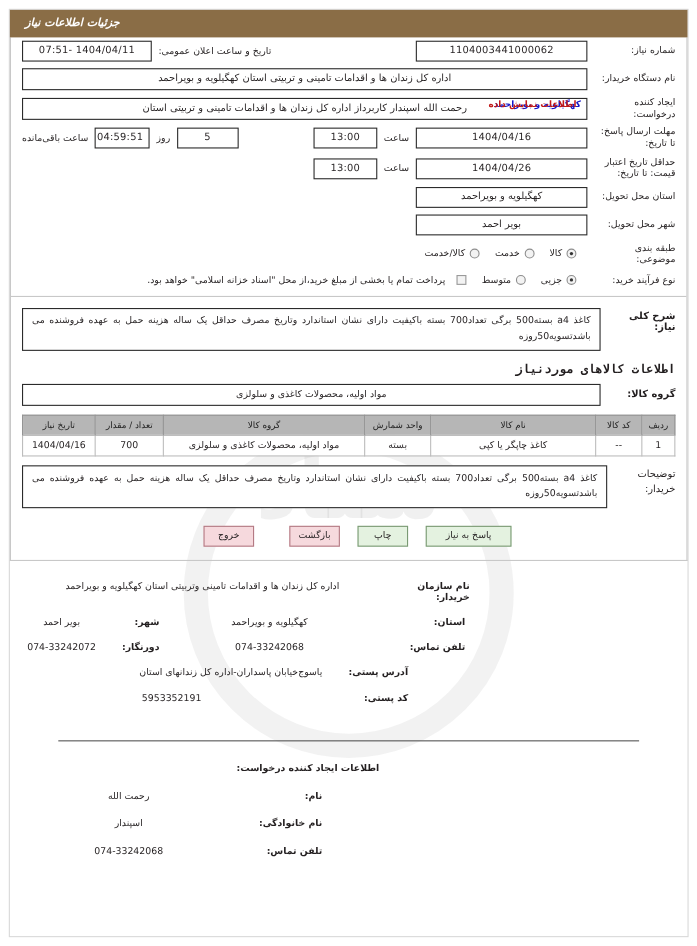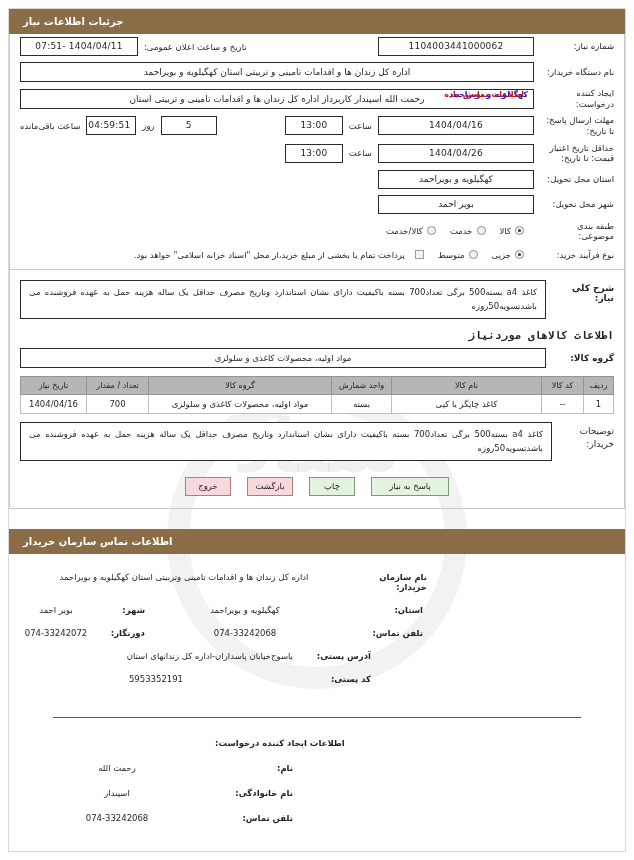--- a/index.html
+++ b/index.html
@@ -59,20 +59,21 @@
   
   .bar-wrap { position: relative; margin: 0 0 0 0; }
   .bar {
     background: #8a6d46;
     color: #ffffff;
     font-weight: bold;
     font-size: 10px;
     padding: 7px 0 7px 14px;
     text-align: left;
     position: relative;
+    font-style: italic;
   }
 
   
   .panel {
     border: 1px solid #c8c8c8;
     border-top: none;
     background: transparent;
   }
 
   
@@ -205,21 +206,21 @@
   .btn {
     border: 1px solid #6e6e6e;
     font-size: 8.5px;
     padding: 3px 0;
     text-align: center;
     cursor: pointer;
     white-space: nowrap;
     line-height: 1.3;
   }
   .btn.green { background: #e4f2e0; border-color: #7a9a74; }
-  .btn.pink  { background: #f6d9dd; border-color: #b47a84; }
+  .btn.pink  { background: #f6d9dd; border-color: #b47a84; margin-left: 16px; }
   .w-answer { width: 78px; }
   .w-docs   { width: 132px; }
   .w-print  { width: 46px; }
   .w-back   { width: 46px; }
   .w-exit   { width: 46px; }
 
   
   .contact { padding: 18px 10px 4px 10px; }
   .crow { display: flex; align-items: baseline; margin-bottom: 13px; font-size: 8.5px; }
   .ck { font-weight: bold; width: 78px; flex: 0 0 auto; text-align: right; }
@@ -384,23 +385,20 @@
 
       <div class="btn-row">
         <div class="btn green w-answer">پاسخ به نیاز</div>
         <div class="btn green w-print">چاپ</div>
         <div class="btn pink  w-back">بازگشت</div>
         <div class="btn pink  w-exit">خروج</div>
       </div>
 
     </div>
 
-    <div class="bar-wrap" style="margin-top:20px">
-      <div class="bar">اطلاعات تماس سازمان خریدار</div>
-    </div>
 
     <div class="contact">
 
       <div class="crow">
         <div style="flex:1 1 auto"></div>
         <div class="ck">نام سازمان خریدار:</div>
         <div class="cv" style="width:330px;text-align:center">اداره کل زندان ها و اقدامات تامینی وتربیتی استان کهگیلویه و بویراحمد</div>
       </div>
 
       <div class="crow">

